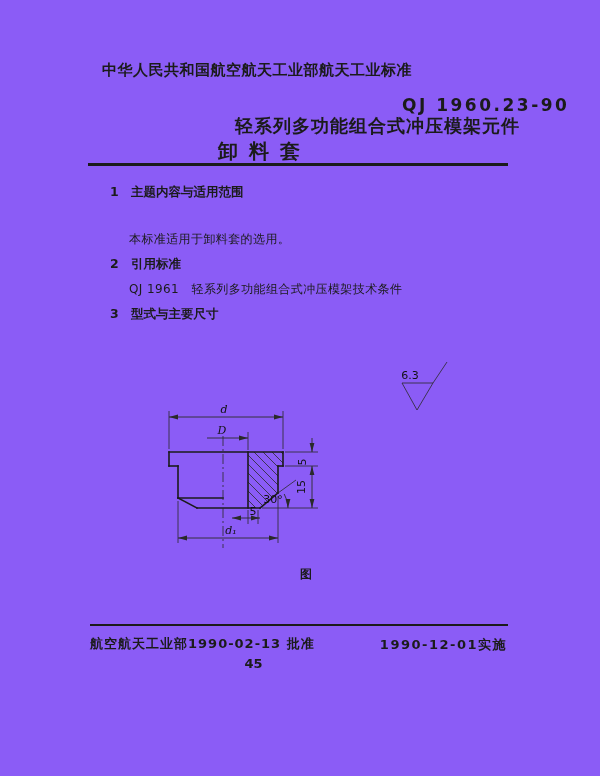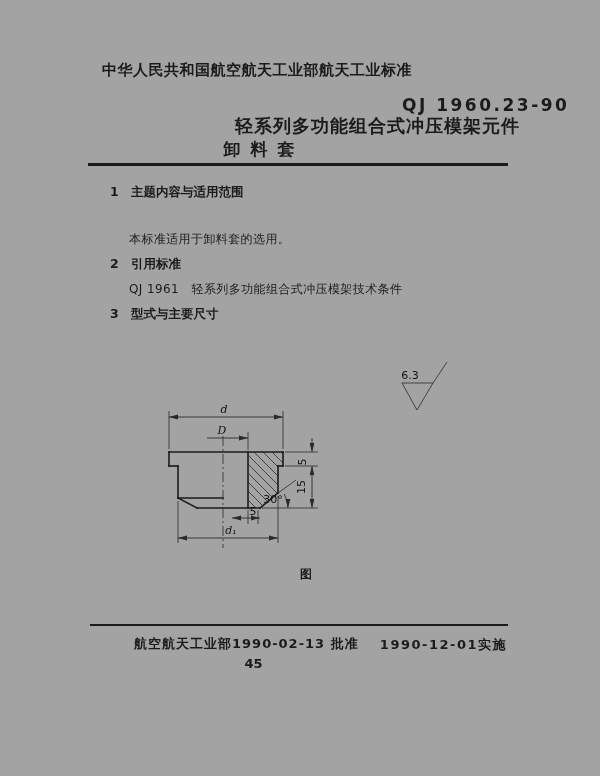--- a/index.html
+++ b/index.html
@@ -4,44 +4,44 @@
 <style>
   html,body{margin:0;padding:0;}
   body{
     width:600px;height:776px;
     background:#ffffff;
     font-family:"DejaVu Sans","Liberation Sans",sans-serif;
     color:#1b1b1b;
     position:relative;
     overflow:hidden;
   }
-  .page{position:absolute;inset:0;background:#a3a3a3;}
+  .page{position:absolute;inset:0;background:#8b5cf6;}
   .abs{position:absolute;}
   
   .hdr-line{left:102px;top:61px;font-size:15px;font-weight:bold;letter-spacing:0.5px;}
   .std-no{left:402px;top:95px;font-size:17px;font-weight:bold;letter-spacing:2.5px;white-space:nowrap;}
   .title1{left:0;top:114px;width:520px;text-align:right;font-size:18px;font-weight:bold;letter-spacing:1px;}
-  .title2{left:0;top:138px;width:520px;text-align:center;font-size:17px;font-weight:bold;letter-spacing:2px;}
+  .title2{left:0;top:138px;width:520px;text-align:center;font-size:20px;font-weight:bold;letter-spacing:2px;}
   .rule-top{left:88px;top:163px;width:420px;height:3px;background:#1b1b1b;}
   .rule-bottom{left:90px;top:624px;width:418px;height:2px;background:#1b1b1b;}
   
   .sec-h{font-size:12.5px;font-weight:bold;white-space:nowrap;}
   .sec-h .num{position:absolute;left:110px;}
   .sec-h .txt{position:absolute;left:131px;}
   .para{left:129px;font-size:12px;white-space:nowrap;letter-spacing:0.4px;}
   
   .fig-caption{left:300px;top:566px;font-size:12px;font-weight:bold;}
   svg{position:absolute;left:0;top:0;}
   .outline{stroke:#1b1b1b;stroke-width:1.6;fill:none;stroke-linecap:square;}
   .thin{stroke:#2a2a2a;stroke-width:0.8;fill:none;}
   .dim{stroke:#2a2a2a;stroke-width:0.9;fill:none;}
   .dimtext{font-size:11px;fill:#111;font-family:"DejaVu Sans",sans-serif;}
   .it{font-style:italic;font-family:"DejaVu Serif",serif;}
   
-  .ft-left{left:90px;top:635px;font-size:13px;font-weight:bold;letter-spacing:1px;white-space:nowrap;margin-left:44px;}
+  .ft-left{left:90px;top:635px;font-size:13px;font-weight:bold;letter-spacing:1px;white-space:nowrap;}
   .ft-right{left:0;top:636px;width:507px;text-align:right;font-size:13px;font-weight:bold;letter-spacing:1.5px;white-space:nowrap;}
   .ft-page{left:0;top:656px;width:507px;text-align:center;font-size:13px;font-weight:bold;}
 </style>
 </head>
 <body>
 
 <div class="page">
 
   <div class="abs hdr-line">中华人民共和国航空航天工业部航天工业标准</div>
   <div class="abs std-no">QJ 1960.23-90</div>

